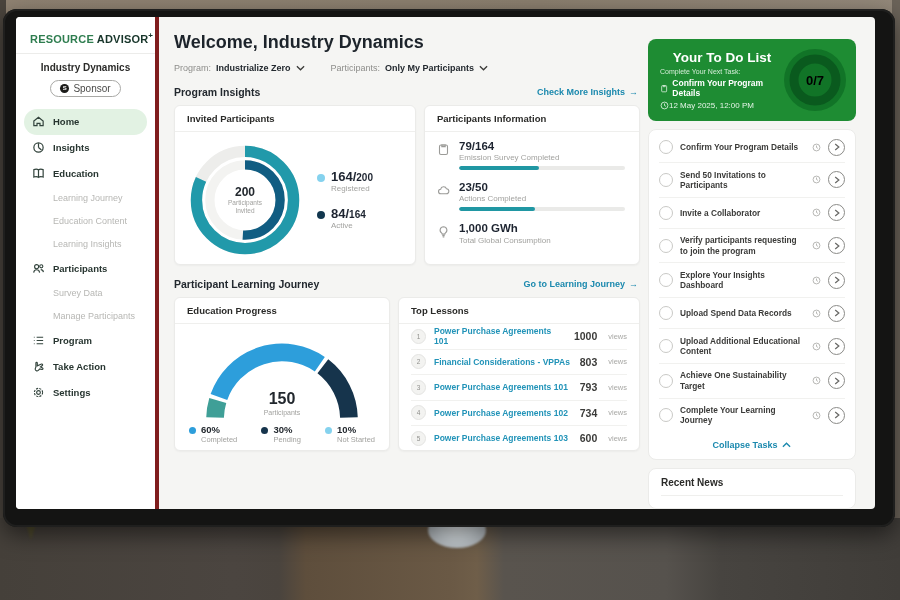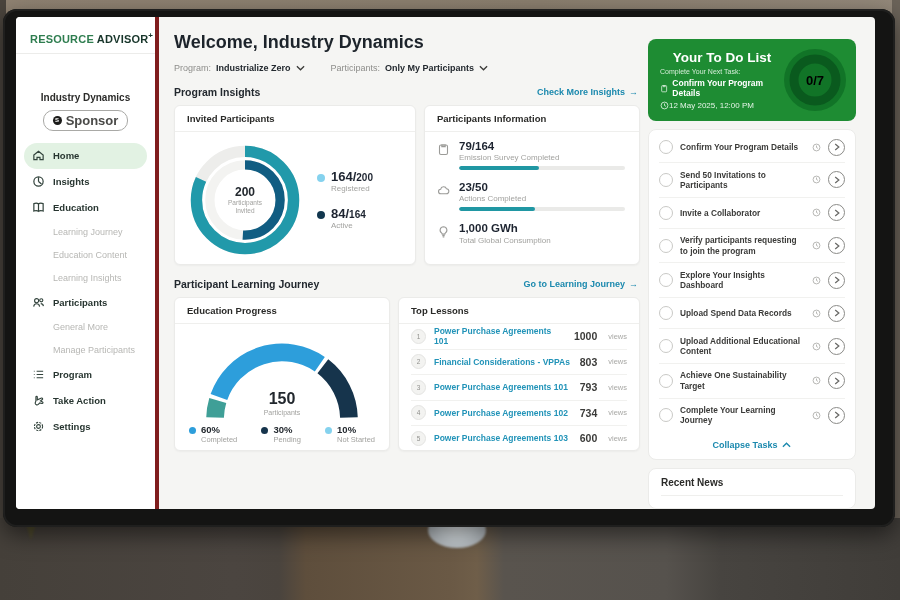--- a/index.html
+++ b/index.html
@@ -19,24 +19,24 @@
   .monitor{position:absolute;left:3px;top:9px;width:892px;height:518px;background:#141413;border-radius:14px;
     box-shadow:0 8px 22px rgba(0,0,0,.5), inset 0 0 0 2px #1f1f1e;}
   .screen{position:absolute;left:16px;top:17px;width:859px;height:492px;background:#f5f5f3;border-radius:4px;overflow:hidden;display:flex;}
   
   .sidebar{width:139px;min-width:139px;background:#ffffff;border-right:4px solid #7f1d1d;display:flex;flex-direction:column;}
   .brand{padding:14px 0 8px 14px;font-size:11px;font-weight:bold;letter-spacing:.2px;}
   .brand .g{color:#2e7d4f;}
   .brand .d{color:#17352a;}
   .brand sup{font-size:8px;color:#17352a;}
   .side-div{height:1px;background:#ececea;margin:0 0 8px 0;}
-  .org{font-size:10px;font-weight:bold;color:#2b2b29;text-align:center;margin-bottom:7px;margin-top:30px;}
+  .org{font-size:10px;font-weight:bold;color:#2b2b29;text-align:center;margin-bottom:7px;}
   .badge{display:flex;align-items:center;gap:4px;margin:0 auto 12px auto;border:1px solid #a9a9a6;border-radius:10px;padding:2px 9px;width:max-content;}
   .badge .dot{width:9px;height:9px;border-radius:50%;background:#1c1c1a;color:#fff;font-size:6px;line-height:9px;text-align:center;font-weight:bold;}
-  .badge .bl{font-size:13px;color:#4a4a48;font-weight:bold;}
+  .badge .bl{font-size:10px;color:#4a4a48;font-weight:normal;}
   .mi{display:flex;align-items:center;gap:8px;margin:0 8px;padding:5px 8px;border-radius:13px;height:16px;cursor:pointer;}
   .mi .ic{width:13px;height:13px;color:#32433c;flex:0 0 13px;display:flex;align-items:center;}
   .mi .lb{font-size:9.5px;font-weight:bold;color:#273530;white-space:nowrap;}
   .mi.active{background:#e2f2e3;}
   .mi.subitem{padding-left:29px;height:13px;}
   .mi.subitem .lb{color:#b7b7b4;font-weight:normal;font-size:9px;}
   
   .main{flex:1;padding:13px 8px 16px 15px;display:flex;flex-direction:column;}
   .h1{font-size:18px;font-weight:bold;color:#1d242b;margin:2px 0 10px 0;}
   .filters{display:flex;align-items:center;gap:26px;margin-bottom:13px;}
@@ -184,21 +184,21 @@
           <svg viewBox="0 0 14 14" fill="none" stroke="currentColor" stroke-width="1.2">
               <circle cx="5" cy="5" r="2.2"></circle>
               <path d="M1.8 11.4c.3-2 1.6-3 3.2-3s2.9 1 3.2 3"></path>
               <circle cx="10" cy="4.6" r="1.7"></circle>
               <path d="M9.4 8.2c1.6 0 2.6.9 2.9 2.6"></path>
             </svg>
         </span>
         <span class="lb">Participants</span>
       </div>
       <div class="mi subitem">
-        <span class="lb">General More</span>
+        <span class="lb">Survey Data</span>
       </div>
       <div class="mi subitem">
         <span class="lb">Manage Participants</span>
       </div>
       <div class="mi">
         <span class="ic">
           <svg viewBox="0 0 14 14" fill="none" stroke="currentColor" stroke-width="1.3">
               <path d="M5 3.5h7M5 7h7M5 10.5h7"></path>
               <path d="M2 3.5h.8M2 7h.8M2 10.5h.8"></path>
             </svg>

